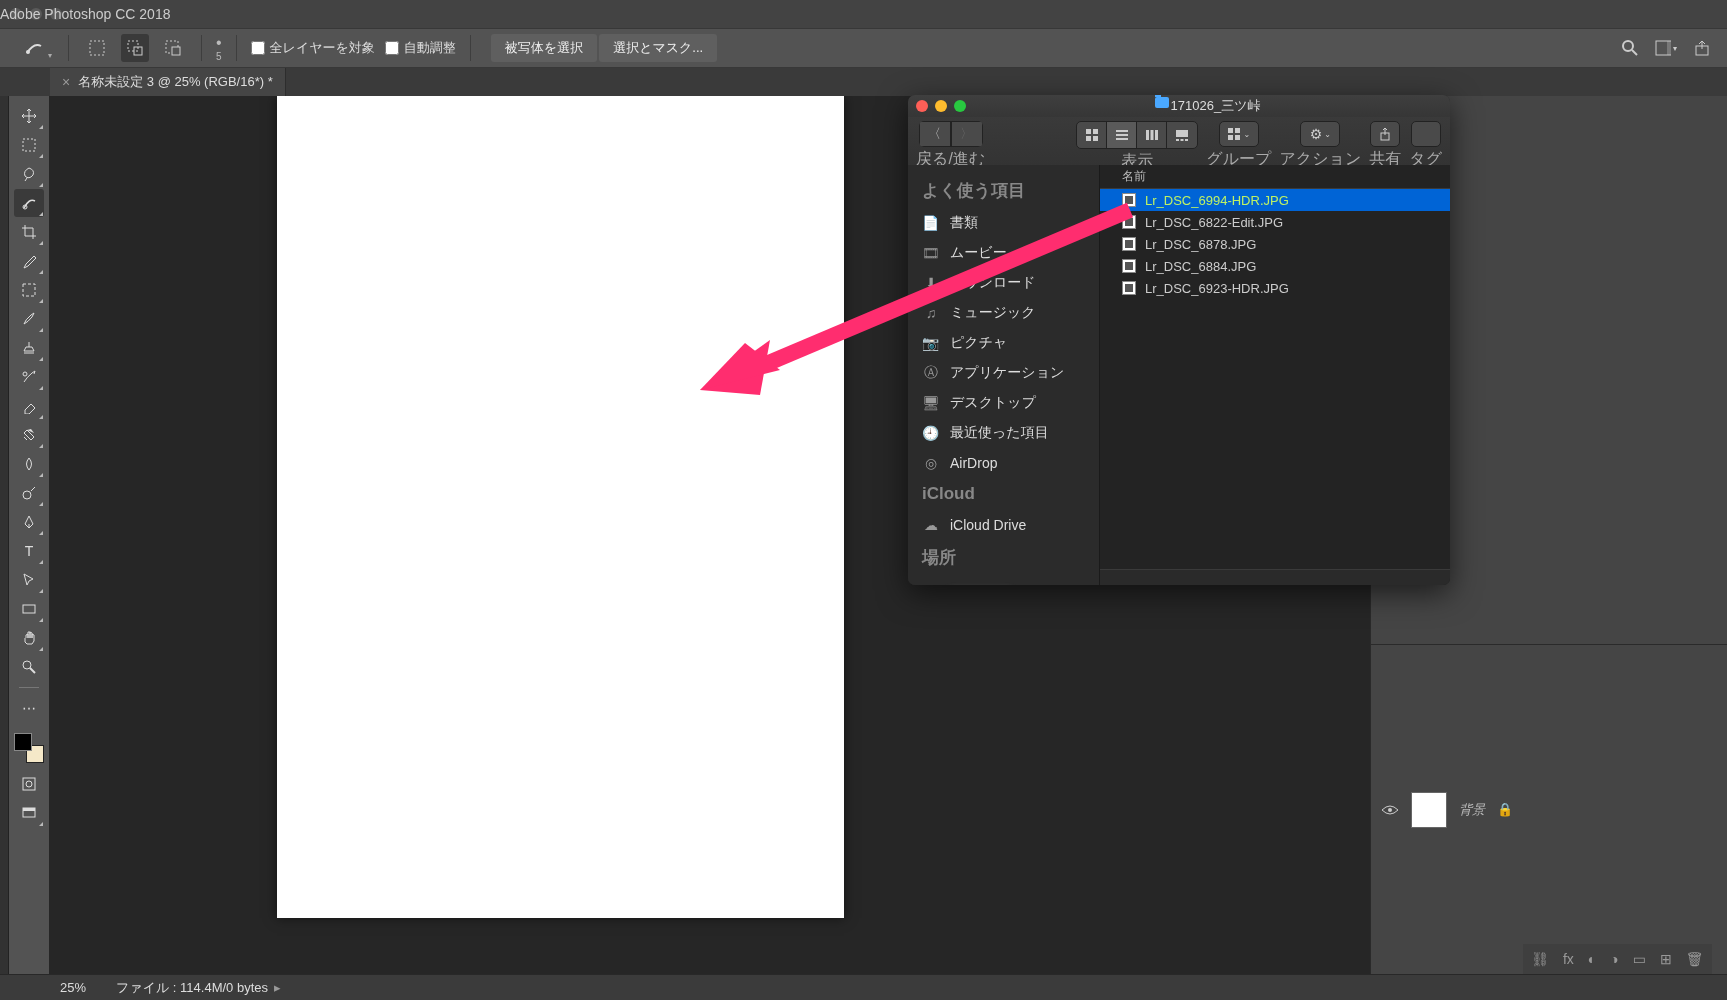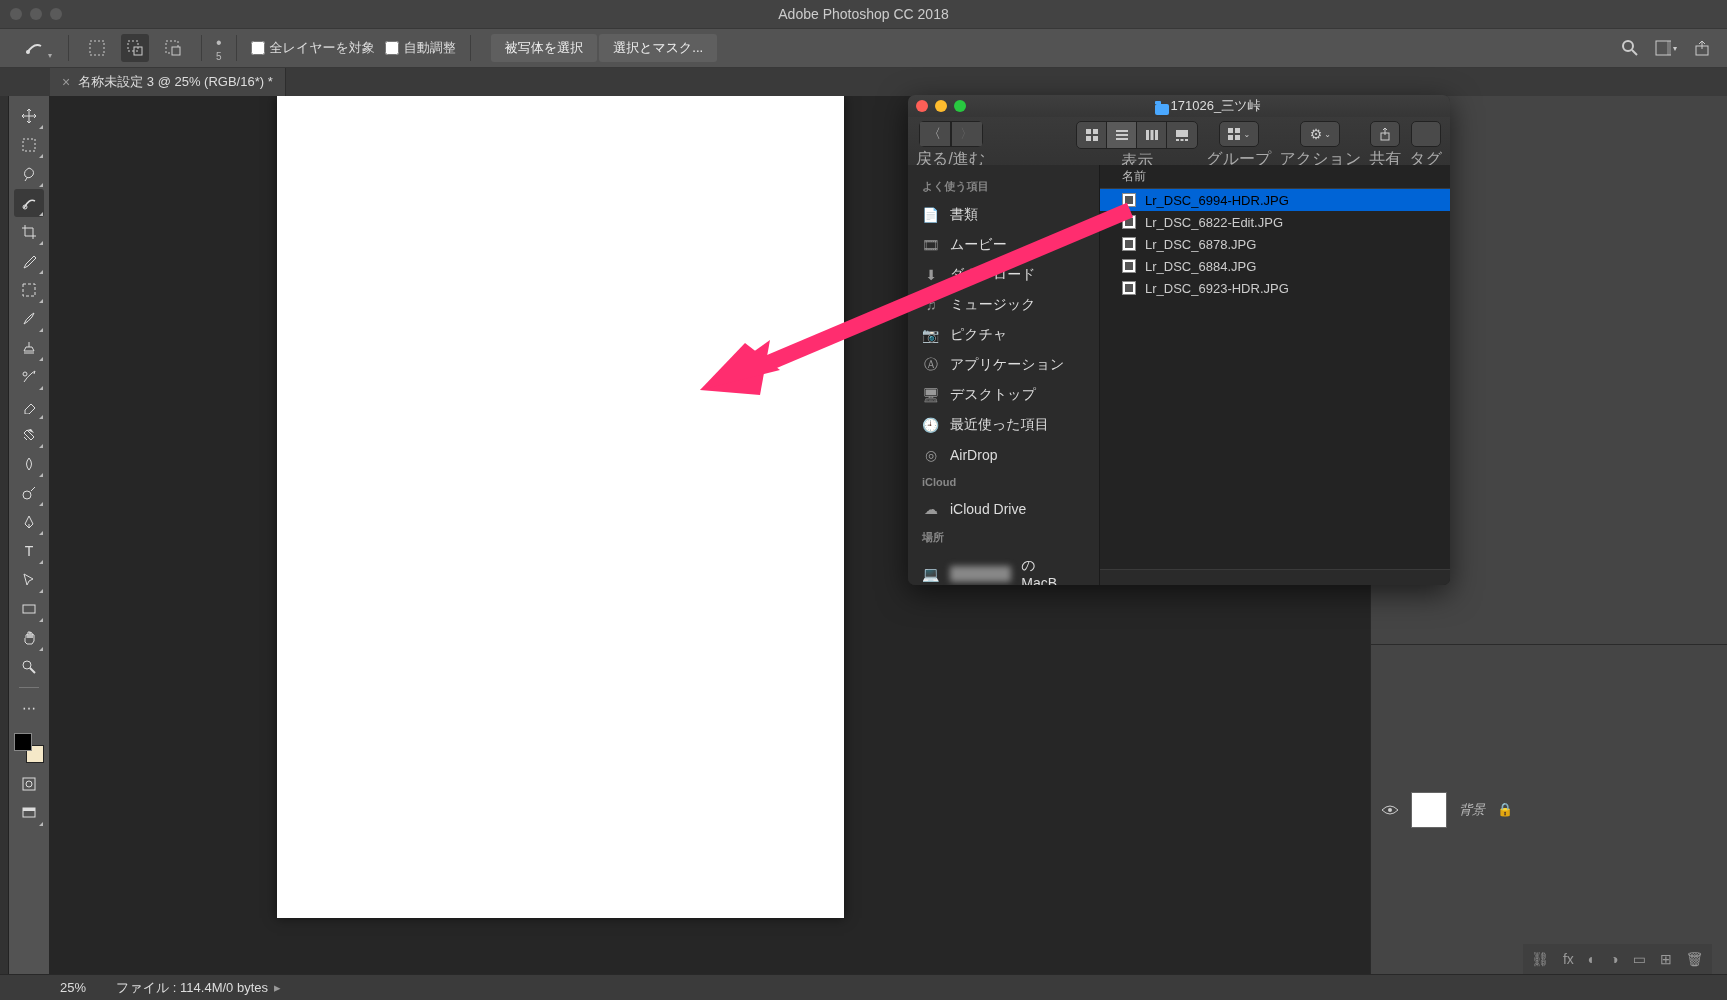--- a/index.html
+++ b/index.html
@@ -1,20 +1,20 @@
 <!DOCTYPE html>
 <html><head>
 <meta charset="utf-8">
 <style>
 *{box-sizing:border-box;margin:0;padding:0;font-family:-apple-system,"Hiragino Sans","Hiragino Kaku Gothic Pro",sans-serif;user-select:none}
 body{width:1727px;height:1000px;background:#535353;overflow:hidden;color:#ccc;font-size:13px;position:relative}
 .titlebar{height:28px;background:#434343;display:flex;align-items:center;position:relative}
 .traffic{display:flex;gap:8px;padding-left:10px}
 .dot{width:12px;height:12px;border-radius:50%;background:#5a5a5a}
-.title-center{position:absolute;left:0;right:0;text-align:center;color:#ccc;font-size:14px;pointer-events:none}
+.title-center{position:absolute;left:0;right:0;color:#ccc;font-size:14px;pointer-events:none}
 .options-bar{height:40px;background:#535353;border-top:1px solid #383838;border-bottom:1px solid #383838;display:flex;align-items:center;padding:0 14px;gap:10px}
 .tool-indicator{width:40px;height:28px;display:flex;align-items:center;justify-content:center;color:#ddd;position:relative}
 .tool-indicator::after{content:"▾";font-size:8px;position:absolute;right:2px;bottom:2px;color:#aaa}
 .opt-icon{width:28px;height:28px;display:flex;align-items:center;justify-content:center;color:#ccc;border-radius:3px}
 .opt-icon.active{background:#3a3a3a}
 .sep{width:1px;height:26px;background:#3e3e3e;margin:0 4px}
 .opt-num{display:flex;flex-direction:column;align-items:center;font-size:10px;color:#bbb;line-height:1.1}
 .chk{display:flex;align-items:center;gap:5px;color:#ddd}
 .chk input{width:14px;height:14px;accent-color:#555}
 .btn{background:#5f5f5f;color:#eee;border:none;padding:5px 14px;border-radius:3px;font-size:13px}
@@ -43,44 +43,44 @@
 .thumb{width:36px;height:36px;background:#fff;border:1px solid #666}
 .layer-name{color:#bbb;font-style:italic}
 .lock-ico{margin-left:auto;color:#999}
 .layer-footer{margin-top:auto;height:30px;background:#3f3f3f;display:flex;align-items:center;justify-content:flex-end;padding:0 8px;gap:14px;color:#999;font-size:14px}
 .status-bar{position:absolute;bottom:0;left:0;right:0;height:26px;background:#3b3b3b;display:flex;align-items:center;padding-left:60px;gap:30px;color:#ddd;font-size:13px;border-top:1px solid #282828}
 .status-bar .tri{display:inline-block;margin-left:6px;color:#999}
 .finder{position:absolute;top:95px;left:908px;width:542px;height:490px;background:#2b2b2b;border-radius:7px;overflow:hidden;box-shadow:0 8px 30px #0009}
 .f-title{height:22px;background:linear-gradient(#3f3f3f,#363636);display:flex;align-items:center;padding:0 8px;gap:7px}
 .f-dot{width:12px;height:12px;border-radius:50%}
 .f-red{background:#ff5f57}.f-yel{background:#febc2e}.f-grn{background:#28c840}
-.f-fold{margin:0 auto;display:flex;align-items:flex-end;gap:2px;color:#ddd;font-size:13px}
+.f-fold{margin:0 auto;display:flex;align-items:flex-start;gap:2px;color:#ddd;font-size:13px}
 .fold-ico{width:14px;height:11px;background:#4aa8ff;border-radius:2px;position:relative}
 .fold-ico::before{content:"";position:absolute;top:-3px;left:0;width:6px;height:3px;background:#4aa8ff;border-radius:1px 1px 0 0}
 .f-tools{height:48px;background:linear-gradient(#3a3a3a,#333);display:flex;align-items:flex-start;padding:4px 8px;gap:8px}
 .nav-btns{display:flex;background:#4a4a4a;border-radius:5px;overflow:hidden}
 .nav-btn{width:32px;height:26px;display:flex;align-items:center;justify-content:center;color:#bbb;border:1px solid #222}
 .nav-btn.dis{color:#666}
 .tool-col{display:flex;flex-direction:column;align-items:center;gap:2px}
 .tool-lab{font-size:16px;color:#aaa}
 .view-seg{display:flex;background:#4a4a4a;border-radius:5px;overflow:hidden;border:1px solid #222}
 .view-btn{width:30px;height:26px;display:flex;align-items:center;justify-content:center;color:#ccc;border-right:1px solid #222}
 .view-btn:last-child{border-right:none}
 .view-btn.active{background:#5a5a5a}
 .f-tool{width:40px;height:26px;background:#4a4a4a;border:1px solid #222;border-radius:5px;display:flex;align-items:center;justify-content:center;color:#ccc;gap:2px}
 .f-body{display:flex;height:calc(100% - 70px)}
 .f-side{width:192px;background:#2b2b2b;padding:8px 0;overflow-y:auto;border-right:1px solid #1a1a1a}
-.side-h{font-size:11px;color:#888;padding:6px 14px;font-weight:600}
+.side-h{font-size:17px;color:#888;padding:6px 14px;font-weight:600}
 .side-item{display:flex;align-items:center;gap:10px;padding:6px 14px;color:#ddd;font-size:14px}
 .si-ico{width:18px;height:18px;color:#999;display:flex;align-items:center;justify-content:center;flex-shrink:0}
 .f-main{flex:1;background:#232323;display:flex;flex-direction:column;position:relative}
 .col-head{height:24px;border-bottom:1px solid #3a3a3a;display:flex;align-items:center;padding:0 22px;color:#bbb;font-size:12px}
 .f-list{flex:1;overflow:auto}
 .f-row{display:flex;align-items:center;height:22px;padding:0 22px;gap:9px;position:relative}
-.f-row.sel{background:#0064d6;color:#000000}
+.f-row.sel{background:#0064d6;color:#bef264}
 .file-ico{width:14px;height:14px;background:#fff;border:1px solid #888;position:relative;flex-shrink:0}
 .file-ico::after{content:"";position:absolute;inset:2px;background:#555}
 .blurred{filter:blur(3px);background:#888;color:transparent;padding:0 12px;border-radius:2px}
 .f-scroll{height:16px;background:#2a2a2a;border-top:1px solid #3a3a3a}
 .arrow-svg{position:absolute;pointer-events:none;z-index:12}
 svg{display:block}
 </style>
 </head>
 <body>
 

